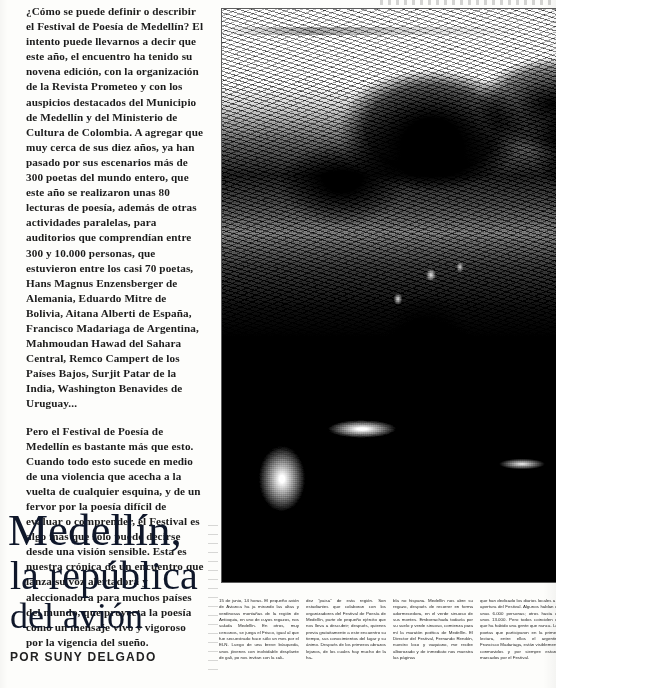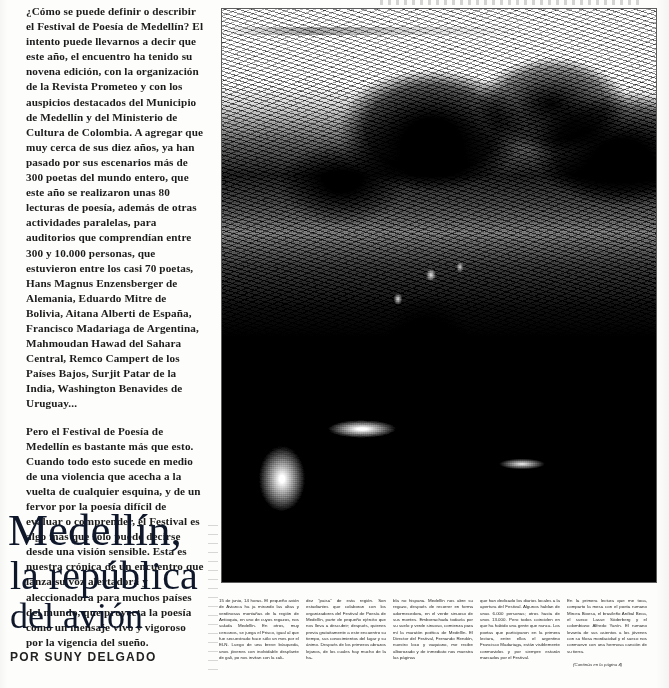--- a/index.html
+++ b/index.html
@@ -2,21 +2,21 @@
 <html><head>
 <meta charset="utf-8">
 <style>
   html, body {
     margin: 0;
     padding: 0;
     background: #ffffff;
   }
   .page {
     position: relative;
-    width: 669px;
+    width: 556px;
     height: 688px;
     background: #fdfdfb;
     overflow: hidden;
     font-family: "Liberation Serif", serif;
     color: #141414;
   }
 
   
   .lead-col {
     position: absolute;

